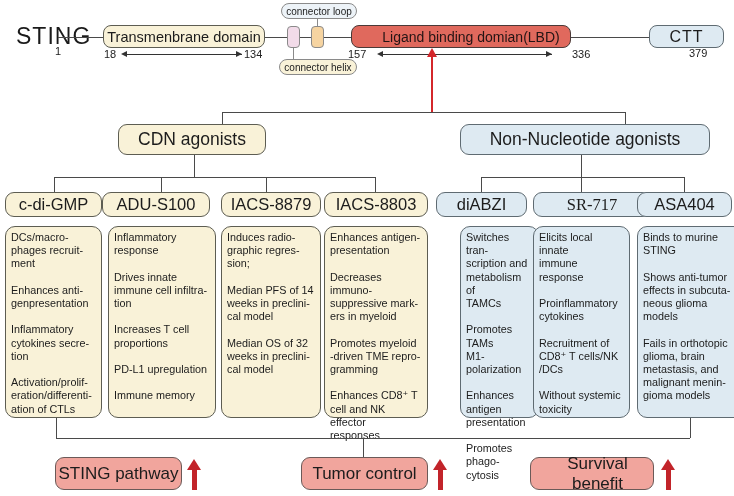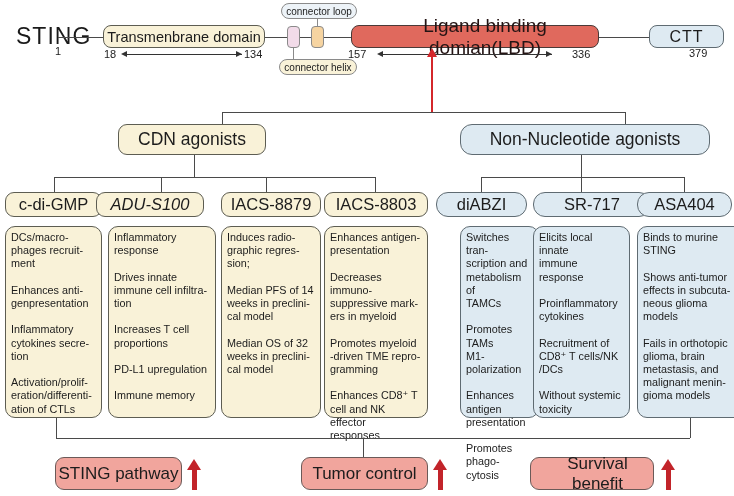--- a/index.html
+++ b/index.html
@@ -11,21 +11,21 @@
   .hl{position:absolute;height:0;border-top:1.4px solid #4a4a4a;}
   .vl{position:absolute;width:0;border-left:1.4px solid #4a4a4a;}
   .thin{border-color:#333;border-top-width:1px;}
   
   .arr-l{position:absolute;width:0;height:0;border-top:3px solid transparent;border-bottom:3px solid transparent;border-right:6px solid #333;}
   .arr-r{position:absolute;width:0;height:0;border-top:3px solid transparent;border-bottom:3px solid transparent;border-left:6px solid #333;}
   
   .box{position:absolute;display:flex;align-items:center;justify-content:center;
        border:1.4px solid #5d5d52;border-radius:9px;box-sizing:border-box;text-align:center;}
   .cream{background:#F9F2D8;}
-  .blue{background:#DEEAF2;border-color:#5f6b72;border-radius:12px;}
+  .blue{background:#DEEAF2;border-color:#5f6b72;}
   .reddom{background:#E0695D;border-color:#4a3a38;}
   .pinkbig{background:#F1A59D;border-color:#6b5a58;}
   .smallbox{position:absolute;width:13px;height:22px;border:1px solid #8a8a8a;border-radius:4px;box-sizing:border-box;}
   .pill{position:absolute;display:flex;align-items:center;justify-content:center;
         border:1px solid #8a8a8a;border-radius:9px;font-size:10px;box-sizing:border-box;color:#222;}
   .num{position:absolute;font-size:11px;color:#222;}
   .hdr{top:192px;height:25px;font-size:16.5px;}
   .desc{top:226px;height:192px;align-items:flex-start;justify-content:flex-start;
         text-align:left;font-size:10.8px;line-height:13.2px;padding:4px 5px;white-space:pre-line;border-radius:10px;}
   .grp{top:124px;height:31px;font-size:17.5px;}
@@ -46,21 +46,21 @@
 
   <div class="sting-title">STING</div>
 
   <div class="hl" style="left:58px;top:37px;width:662px;"></div>
 
   <div class="box cream" style="left:103px;top:25px;width:162px;height:23px;font-size:14.5px;border-radius:8px;">Transmenbrane domain</div>
 
   <div class="smallbox" style="left:287px;top:26px;background:#F2DBE9;"></div>
   <div class="smallbox" style="left:311px;top:26px;background:#F6D4A1;"></div>
 
-  <div class="box reddom" style="left:351px;top:25px;width:248px;height:23px;font-size:19px;border-radius:8px;color:#241414;padding-left:20px;">Ligand binding domian(LBD)</div>
+  <div class="box reddom" style="left:351px;top:25px;width:220px;height:23px;font-size:14px;border-radius:8px;color:#241414;padding-left:20px;">Ligand binding domian(LBD)</div>
 
   <div class="box blue" style="left:613px;top:25px;width:75px;height:23px;font-size:16px;letter-spacing:1px;border-radius:8px;margin-left:36px;">CTT</div>
 
   <div class="num" style="left:55px;top:45px;">1</div>
   <div class="num" style="left:104px;top:48px;">18</div>
   <div class="num" style="left:244px;top:48px;text-align:right;">134</div>
   <div class="num" style="left:348px;top:48px;">157</div>
   <div class="num" style="left:572px;top:48px;">336</div>
   <div class="num" style="left:689px;top:47px;">379</div>
 
@@ -93,25 +93,25 @@
   <div class="vl" style="left:581px;top:155px;height:22px;"></div>
   <div class="hl" style="left:481px;top:177px;width:203px;"></div>
   <div class="vl" style="left:481px;top:177px;height:15px;"></div>
   <div class="vl" style="left:581px;top:177px;height:15px;"></div>
   <div class="vl" style="left:684px;top:177px;height:15px;"></div>
 
   <div class="box cream grp" style="left:118px;width:148px;">CDN agonists</div>
   <div class="box blue grp" style="left:460px;width:250px;">Non-Nucleotide agonists</div>
 
   <div class="box cream hdr" style="left:5px;width:97px;">c-di-GMP</div>
-  <div class="box cream hdr" style="left:96px;width:108px;font-style:italic;">ADU-S100</div>
+  <div class="box cream hdr" style="left:102px;width:108px;">ADU-S100</div>
   <div class="box cream hdr" style="left:221px;width:100px;">IACS-8879</div>
   <div class="box cream hdr" style="left:324px;width:104px;">IACS-8803</div>
   <div class="box blue hdr" style="left:436px;width:91px;">diABZI</div>
-  <div class="box blue hdr" style="left:533px;width:118px;">SR-717</div>
+  <div class="box blue hdr" style="left:533px;width:118px;font-family:Liberation Serif, serif;">SR-717</div>
   <div class="box blue hdr" style="left:637px;width:95px;">ASA404</div>
 
   <div class="box cream desc" style="left:5px;width:97px;">DCs/macro-
 phages recruit-
 ment
 
 Enhances anti-
 genpresentation
 
 Inflammatory

